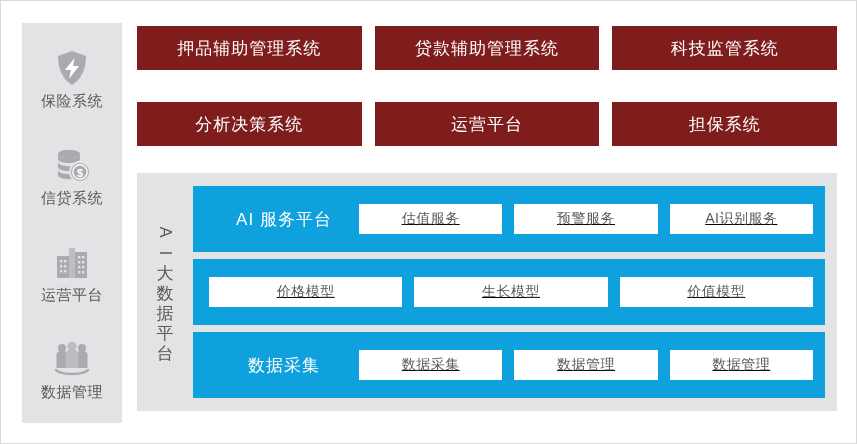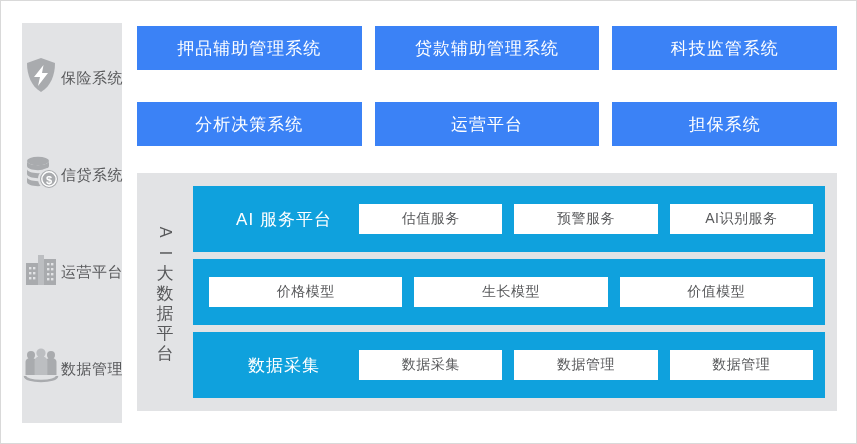--- a/index.html
+++ b/index.html
@@ -33,21 +33,21 @@
     background: #e2e3e5;
     display: flex;
     flex-direction: column;
     align-items: center;
     justify-content: space-around;
     padding: 6px 0;
     box-sizing: border-box;
   }
   .side-item {
     display: flex;
-    flex-direction: row;
+    flex-direction: column;
     align-items: center;
     justify-content: center;
     width: 100%;
   }
   .side-icon {
     width: 40px;
     height: 40px;
     display: block;
     margin-bottom: 5px;
   }
@@ -68,21 +68,21 @@
     width: 700px;
   }
   .bar-row {
     display: flex;
     gap: 13px;
   }
   .bar-row + .bar-row { margin-top: 32px; }
   .sys-bar {
     flex: 1 1 0;
     height: 44px;
-    background: #3b82f6;
+    background: #7f1d1d;
     color: #ffffff;
     font-size: 17px;
     letter-spacing: 1px;
     display: flex;
     align-items: center;
     justify-content: center;
     box-sizing: border-box;
     white-space: nowrap;
   }
 
@@ -139,20 +139,21 @@
     color: #ffffff;
     font-size: 17px;
     letter-spacing: 1px;
     text-align: center;
     white-space: nowrap;
   }
   .plat-row-items {
     flex: 1 1 auto;
     display: flex;
     gap: 12px;
+    text-decoration: underline;
   }
   .plat-chip {
     flex: 1 1 0;
     height: 30px;
     background: #ffffff;
     color: #58595b;
     font-size: 14px;
     letter-spacing: 0.5px;
     display: flex;
     align-items: center;

